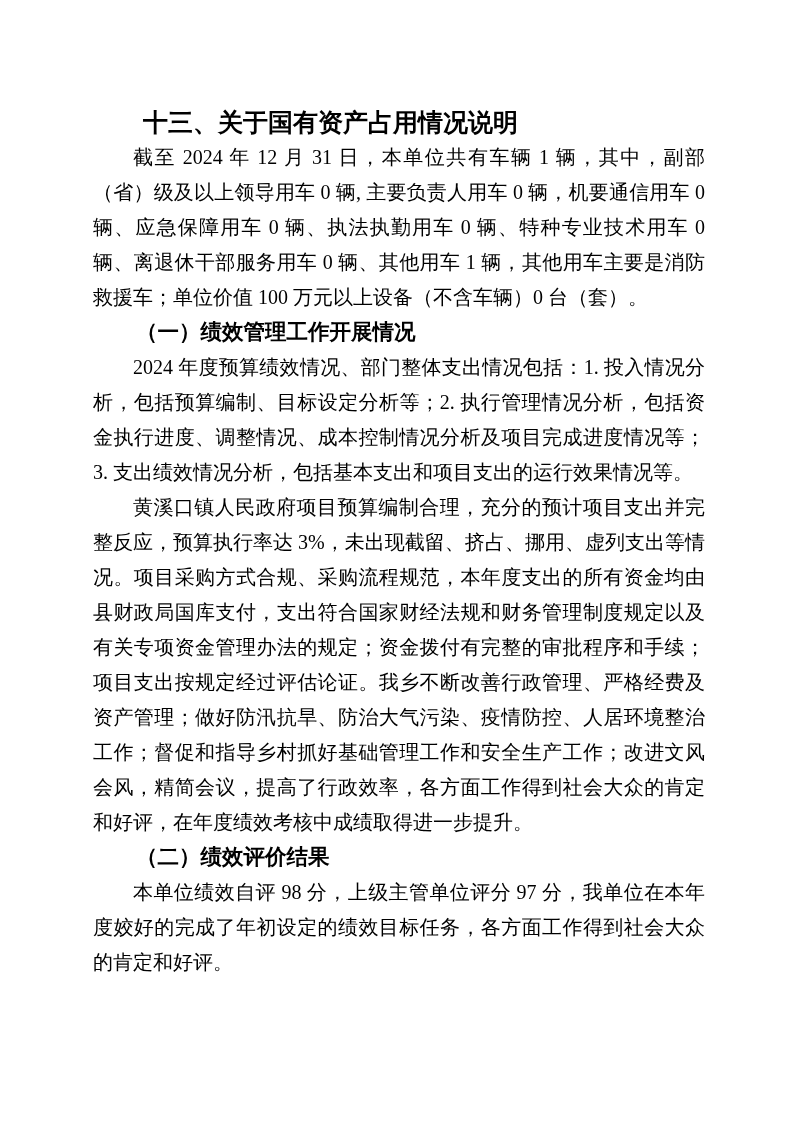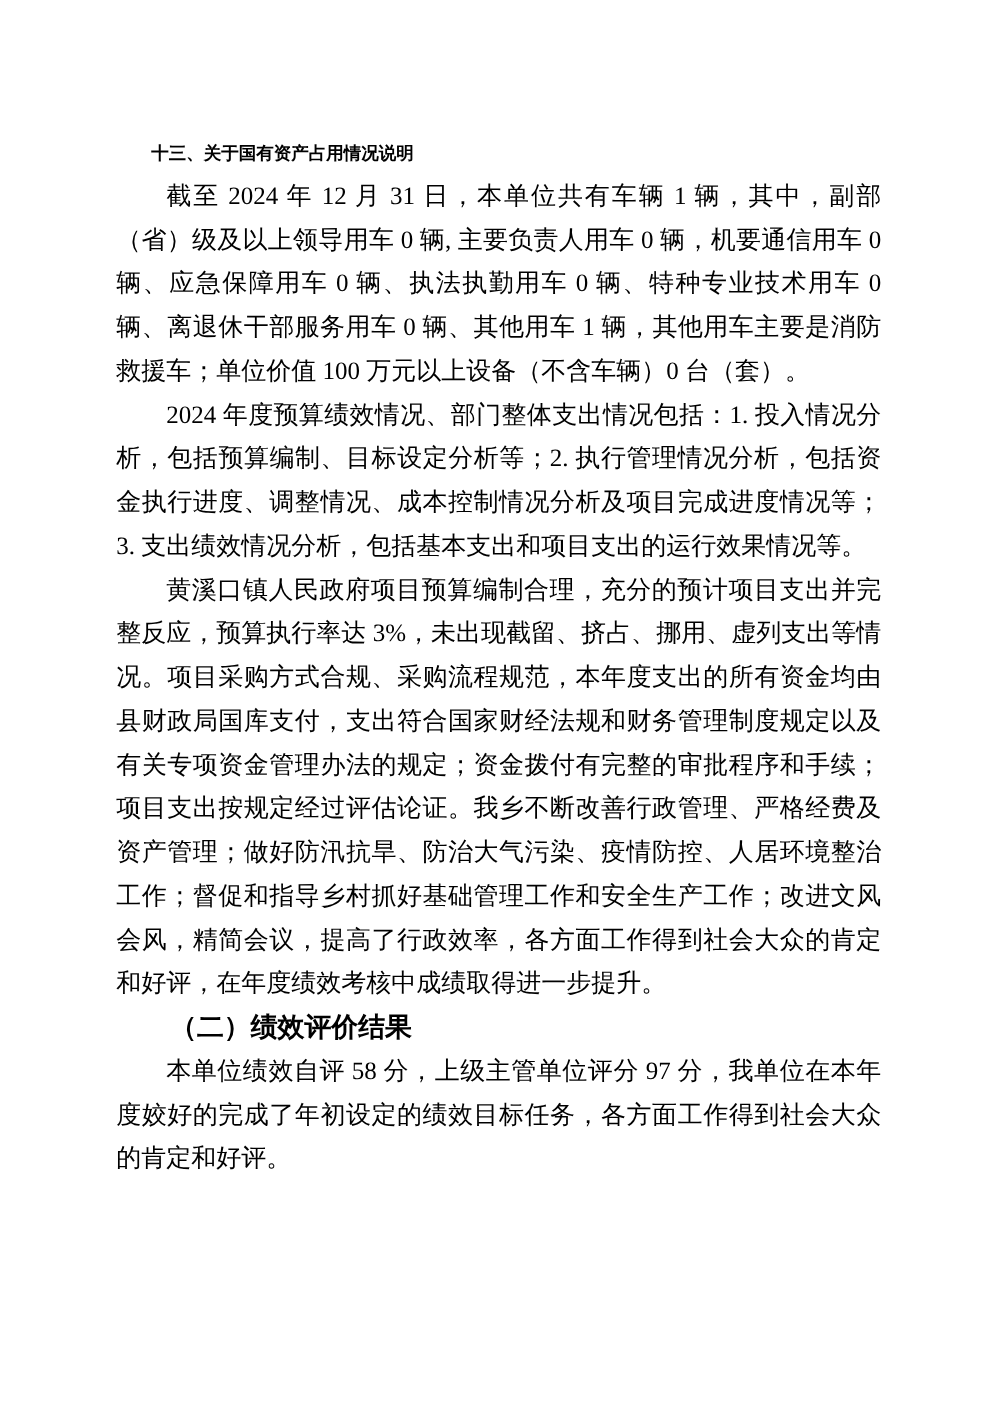--- a/index.html
+++ b/index.html
@@ -13,21 +13,21 @@
     height: 1122px;
     background: #ffffff;
     box-sizing: border-box;
     padding: 105px 88px 0 93px;
     color: #000000;
     overflow: hidden;
   }
   .doc-heading {
     font-family: "Liberation Sans", "DejaVu Sans", sans-serif;
     font-weight: 700;
-    font-size: 14px;
+    font-size: 25px;
     line-height: 35px;
     margin: 0;
     text-indent: 2em;
     color: #000000;
   }
   .doc-subheading {
     font-family: "Liberation Sans", "DejaVu Sans", sans-serif;
     font-weight: 700;
     font-size: 21.5px;
     line-height: 35px;
@@ -46,18 +46,19 @@
     word-break: break-all;
   }
 </style>
 </head>
 <body>
 
 <div class="page">
   <div class="doc">
     <h2 class="doc-heading">十三、关于国有资产占用情况说明</h2>
     <p class="doc-para">截至 2024 年 12 月 31 日，本单位共有车辆 1 辆，其中，副部（省）级及以上领导用车 0 辆, 主要负责人用车 0 辆，机要通信用车 0 辆、应急保障用车 0 辆、执法执勤用车 0 辆、特种专业技术用车 0 辆、离退休干部服务用车 0 辆、其他用车 1 辆，其他用车主要是消防救援车；单位价值 100 万元以上设备（不含车辆）0 台（套）。</p>
+    <h3 class="doc-subheading">（一）绩效管理工作开展情况</h3>
     <p class="doc-para">2024 年度预算绩效情况、部门整体支出情况包括：1. 投入情况分析，包括预算编制、目标设定分析等；2. 执行管理情况分析，包括资金执行进度、调整情况、成本控制情况分析及项目完成进度情况等；3. 支出绩效情况分析，包括基本支出和项目支出的运行效果情况等。</p>
     <p class="doc-para">黄溪口镇人民政府项目预算编制合理，充分的预计项目支出并完整反应，预算执行率达 3%，未出现截留、挤占、挪用、虚列支出等情况。项目采购方式合规、采购流程规范，本年度支出的所有资金均由县财政局国库支付，支出符合国家财经法规和财务管理制度规定以及有关专项资金管理办法的规定；资金拨付有完整的审批程序和手续；项目支出按规定经过评估论证。我乡不断改善行政管理、严格经费及资产管理；做好防汛抗旱、防治大气污染、疫情防控、人居环境整治工作；督促和指导乡村抓好基础管理工作和安全生产工作；改进文风会风，精简会议，提高了行政效率，各方面工作得到社会大众的肯定和好评，在年度绩效考核中成绩取得进一步提升。</p>
     <h3 class="doc-subheading">（二）绩效评价结果</h3>
-    <p class="doc-para">本单位绩效自评 58 分，上级主管单位评分 97 分，我单位在本年度姣好的完成了年初设定的绩效目标任务，各方面工作得到社会大众的肯定和好评。</p>
+    <p class="doc-para">本单位绩效自评 98 分，上级主管单位评分 97 分，我单位在本年度姣好的完成了年初设定的绩效目标任务，各方面工作得到社会大众的肯定和好评。</p>
   </div>
 </div>
 
 </body></html>

